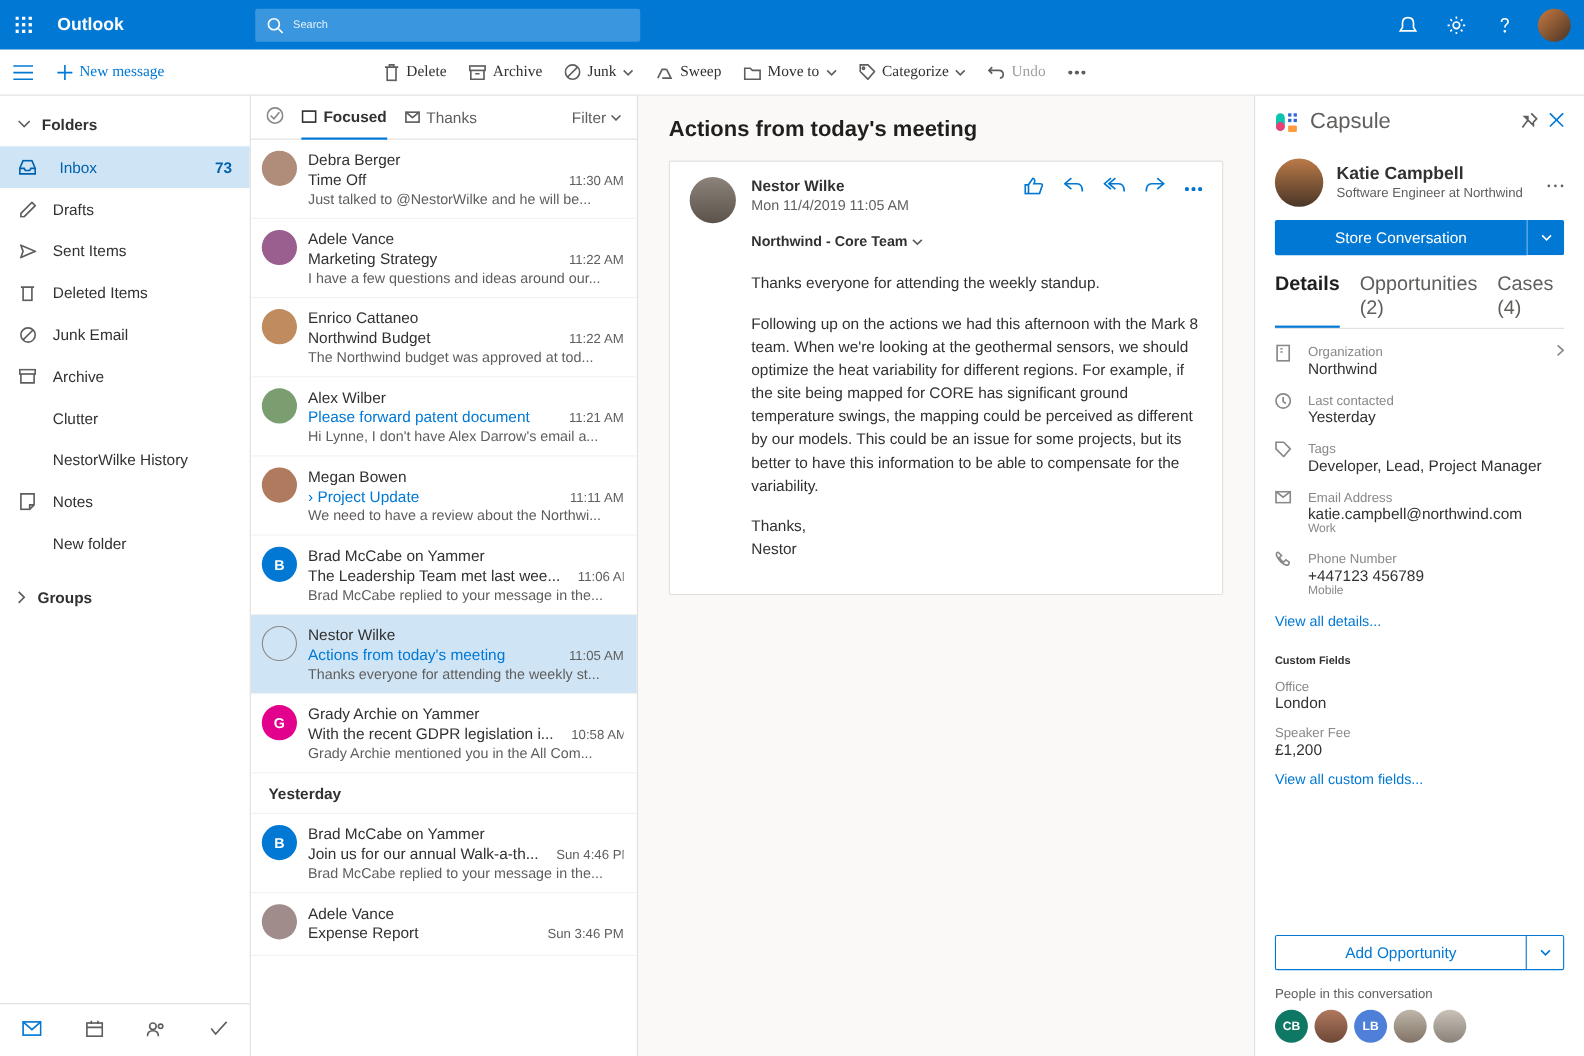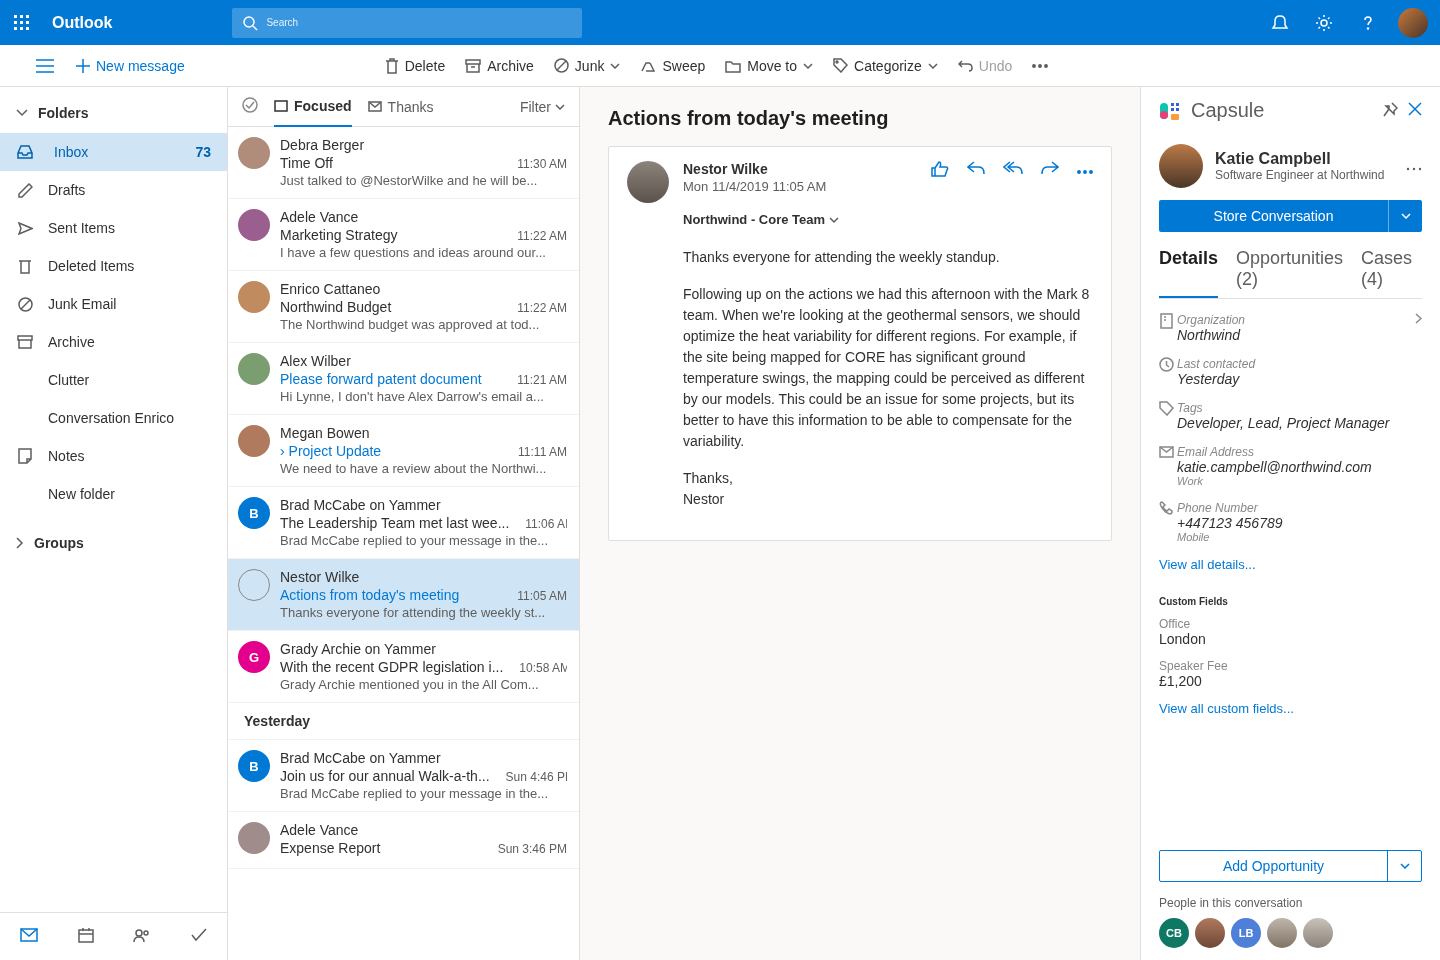--- a/index.html
+++ b/index.html
@@ -11,21 +11,21 @@
   .header .brand { font-size: 16px; font-weight: 600; margin-right: 120px; }
   .header .search { flex: 0 0 350px; background: #3a96de; height: 30px; border-radius: 2px; display: flex; align-items: center; padding: 0 10px; color: #cde8f8; }
   .header .search svg { margin-right: 8px; }
   .header .search input { background: transparent; border: none; outline: none; color: #fff; font-size: 10px; flex: 1; }
   .header .search input::placeholder { color: #e4f2fb; }
   .header .spacer { flex: 1; }
   .header .riconbtn { width: 44px; height: 44px; display:flex; align-items:center; justify-content:center; }
   .header .avatar { width: 30px; height: 30px; border-radius: 50%; background: linear-gradient(135deg,#c77a3e,#493427); margin-left: 8px; }
 
   
-  .toolbar { height: 42px; display: flex; align-items: center; border-bottom: 1px solid #e1dfdd; padding: 0 24px; }
+  .toolbar { height: 42px; display: flex; align-items: center; border-bottom: 1px solid #e1dfdd; padding: 0 0; font-family: Liberation Serif, serif; }
   .tbtn { display: flex; align-items: center; padding: 0 10px; height: 42px; color: #323130; gap:6px; }
   .tbtn.blue { color: #0078d4; font-weight: 400; }
   .tbtn svg { stroke:#605e5c; }
   .tbtn.blue svg { stroke:#0078d4; }
   .hamburger { width: 42px; display:flex; align-items:center; justify-content:center; }
   .toolbar .gap { width: 180px; } 
 
   
   .main { display: flex; height: calc(100% - 87px); }
 
@@ -81,21 +81,21 @@
   .contact-row { display:flex; gap:12px; align-items:center; margin:12px 0; }
   .contact-row .av { width:44px; height:44px; border-radius:50%; background:linear-gradient(#bb7a48,#4a3627); }
   .contact-row .txt .nm { font-weight:600; font-size:16px; }
   .contact-row .txt .sub { font-size:12px; color:#605e5c; }
   .splitbtn { display:flex; height:32px; margin-bottom:16px; }
   .splitbtn .main-b { flex:1; background:#0078d4; color:#fff; display:flex; align-items:center; justify-content:center; font-size:14px; border-radius:2px 0 0 2px; }
   .splitbtn .drop { width:34px; background:#0078d4; border-left:1px solid rgba(255,255,255,0.4); display:flex; align-items:center; justify-content:center; border-radius:0 2px 2px 0; }
   .rtabs { display:flex; gap:18px; border-bottom:1px solid #e1dfdd; margin-bottom:14px; }
   .rtab { padding-bottom:8px; font-size:18px; color:#605e5c; }
   .rtab.active { color:#201f1e; font-weight:600; border-bottom:2px solid #0078d4; }
-  .field { display:flex; margin-bottom:14px; align-items:flex-start;font-style:italic; }
+  .field { display:flex; gap:12px; margin-bottom:14px; align-items:flex-start; }
   .field .ic { width:18px; color:#8a8886; flex-shrink:0; }
   .field .lbl { font-size:12px; color:#8a8886; }
   .field .val { font-size:14px; color:#323130; }
   .field .sub { font-size:11px; color:#8a8886; }
   .link-s { color:#0078d4; font-size:13px; margin-bottom:16px; display:block; }
   .sect-hdr { font-weight:600; font-size:10px; margin: 8px 0 10px; }
   .outline-split { display:flex; height:32px; border:1px solid #0078d4; border-radius:2px; margin-top:auto; }
   .outline-split .m { flex:1; color:#0078d4; display:flex; align-items:center; justify-content:center; }
   .outline-split .d { width:34px; border-left:1px solid #0078d4; display:flex; align-items:center; justify-content:center; }
   .people-lbl { font-size:12px; color:#605e5c; margin:14px 0 8px; }
@@ -288,21 +288,21 @@
             <rect x="1" y="1" width="14" height="4"></rect>
             <path d="M2 5 L2 13 L14 13 L14 5"></path>
           </svg>
         </span>
         <span>Archive</span>
       </div>
     <div class="folder sub">
         <span>Clutter</span>
       </div>
     <div class="folder sub">
-        <span>Conversation Enrico</span>
+        <span>NestorWilke History</span>
       </div>
     <div class="folder">
         <span class="icon">
           <svg width="14" height="16" viewBox="0 0 14 16" stroke="#605e5c">
             <path d="M1 1 L13 1 L13 11 L9 15 L1 15 Z M9 15 L9 11 L13 11"></path>
           </svg>
         </span>
         <span>Notes</span>
       </div>
     <div class="folder sub">

